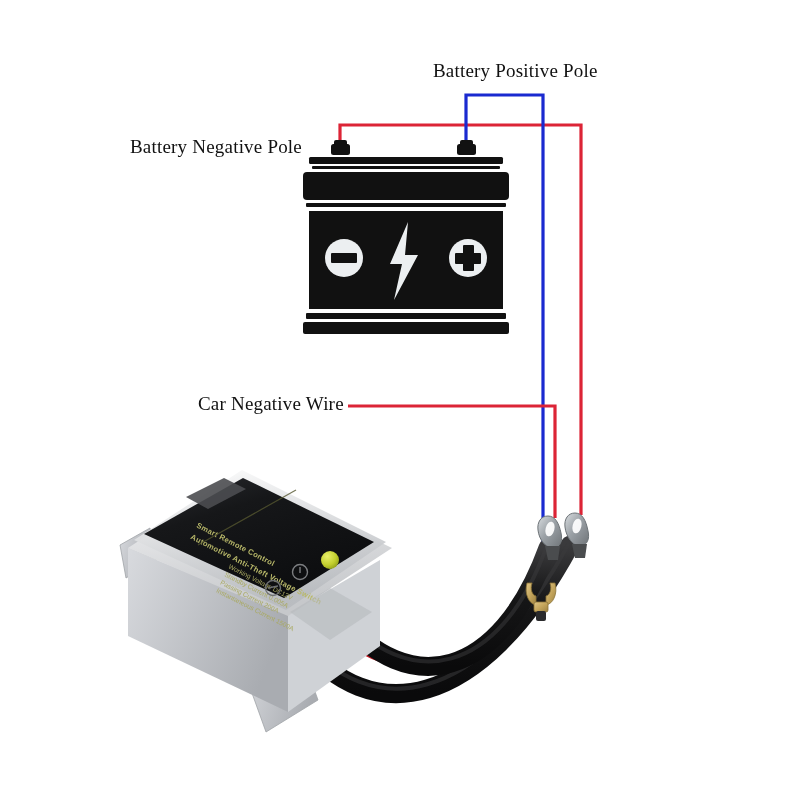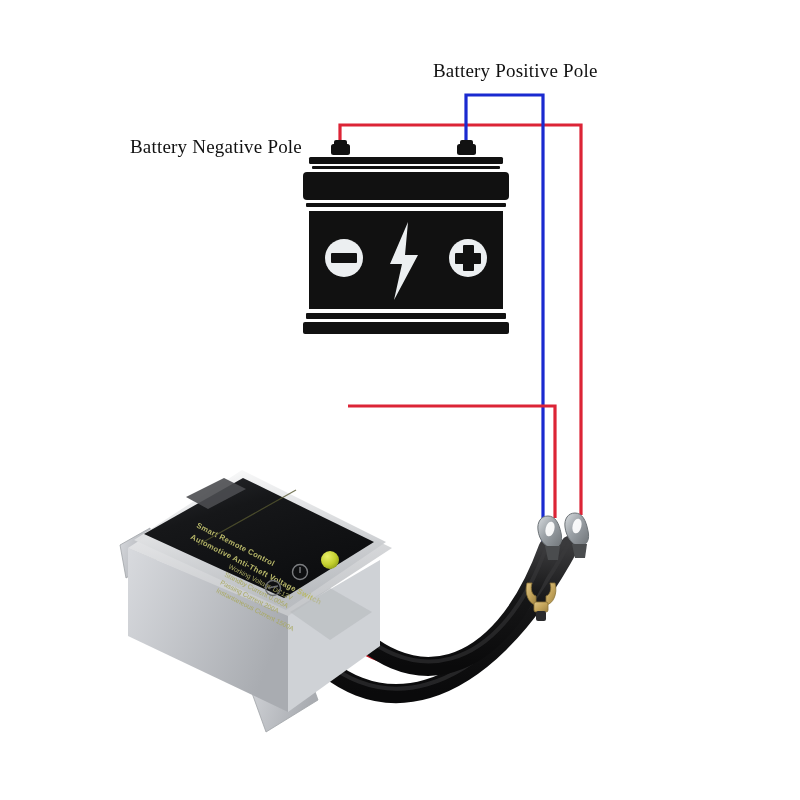--- a/index.html
+++ b/index.html
@@ -209,14 +209,15 @@
       <rect x="534" y="602" width="14" height="10" rx="2" fill="url(#forkGrad)" stroke="#8a7236" stroke-width="0.8"></rect>
       <rect x="536" y="611" width="10" height="10" rx="2" fill="#2a2a2c"></rect>
     </g>
 
   </svg>
 
   <div class="label" id="label-negative">Battery Negative Pole</div>
 
   <div class="label" id="label-positive">Battery Positive Pole</div>
 
+  <div class="label" id="label-carneg">Car Negative Wire</div>
 
 </div>
 
 </body></html>

